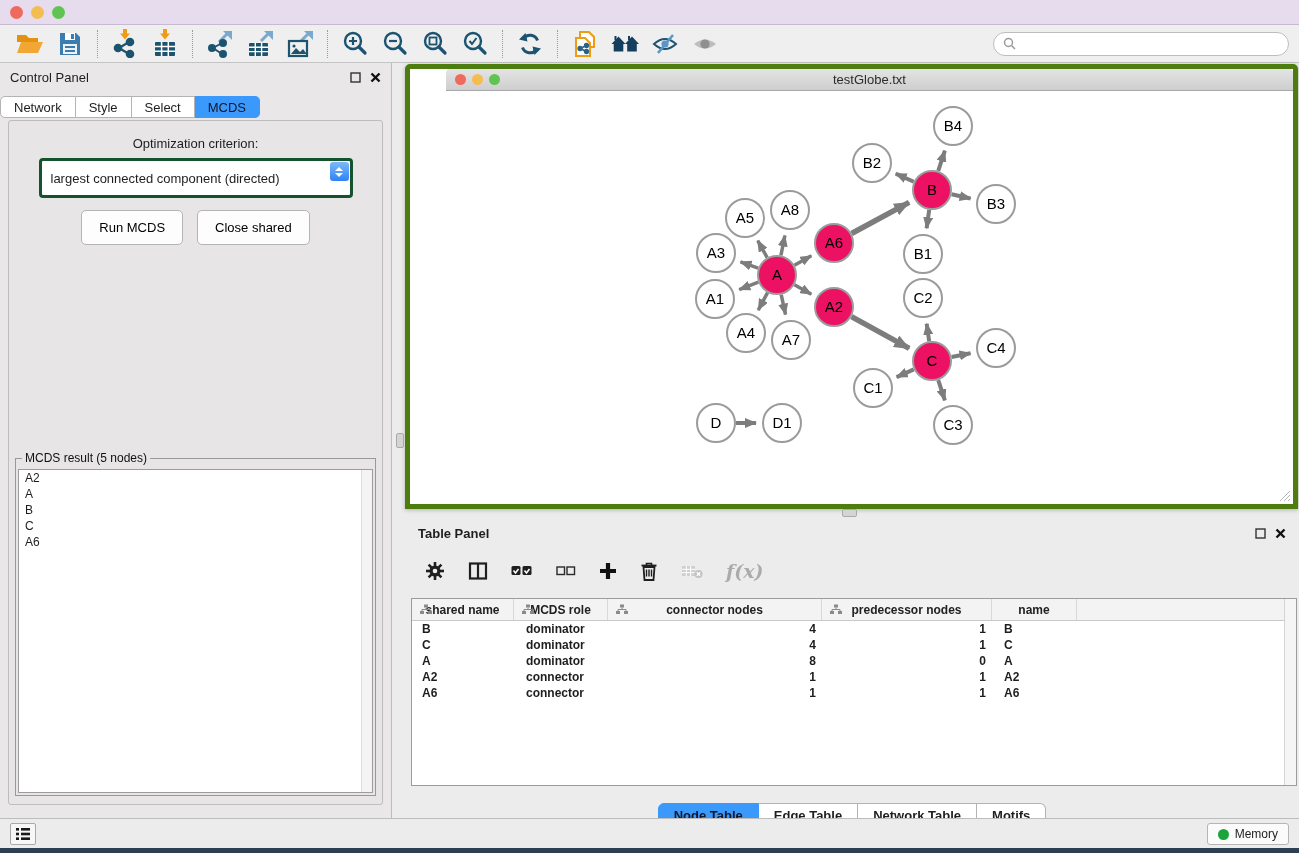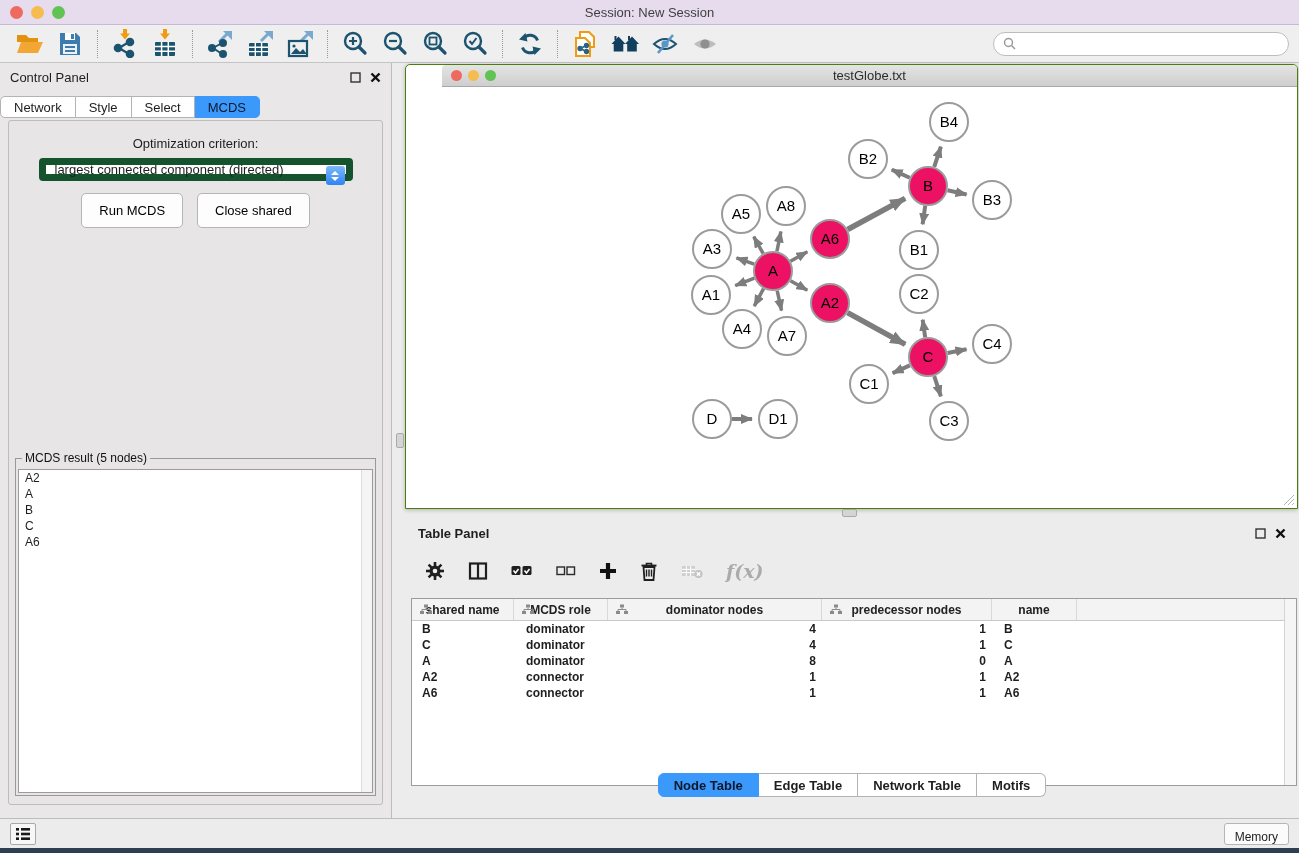--- a/index.html
+++ b/index.html
@@ -53,22 +53,22 @@
   }
   .seg-tab:first-child { border-left:1px solid #b3b3b3; border-radius:5px 0 0 5px; }
   .seg-tab:last-child { border-radius:0 5px 5px 0; }
   .seg-tab.active { background:#3b99fc; border-color:#3b99fc; color:#0f172a; }
   .cp-content {
     position:absolute; left:8px; right:8px; top:57px; bottom:13px;
     border:1px solid #bdbdbd; border-radius:3px; background:#e7e5e5;
   }
   .opt-label { text-align:center; font-size:13px; margin-top:15px; }
   .combo {
-    width:314px; height:23px; margin:7px auto 0; background:#fff;
-    border:7px solid #14532d; border-radius:4px; position:relative;
+    width:314px; height:40px; margin:7px auto 0; background:#fff;
+    border:3px solid #14532d; border-radius:4px; position:relative;
     font-size:13px; display:flex; align-items:center; padding:0 24px 0 9px;
   }
   .combo-val { overflow:hidden; white-space:nowrap; }
   .combo-stepper {
     position:absolute; right:1px; top:1px; width:19px; height:19px;
     border-radius:3px; background:linear-gradient(#7db9f9,#2f83f5);
     display:flex; flex-direction:column; align-items:center; justify-content:center; gap:2px;
   }
   .tri-up { width:0;height:0;border-left:4px solid transparent;border-right:4px solid transparent;border-bottom:4px solid #fff; }
   .tri-down { width:0;height:0;border-left:4px solid transparent;border-right:4px solid transparent;border-top:4px solid #fff; }
@@ -88,21 +88,21 @@
   .result-list {
     position:absolute; left:2px; right:2px; top:10px; bottom:2px;
     background:#fff; border:1px solid #9c9c9c; overflow:hidden;
   }
   .result-scroll { position:absolute; right:0; top:0; bottom:0; width:11px; background:#f4f4f4; border-left:1px solid #ddd; }
   .result-item { font-size:12px; line-height:16px; padding-left:6px; }
 
   
   .network-window {
     position:absolute; left:405px; top:1px; width:893px; height:445px;
-    border:1px solid #4d7c0f; border-radius:5px 5px 0 0; background:#fff;
+    border:5px solid #4d7c0f; border-radius:5px 5px 0 0; background:#fff;
     box-shadow:0 1px 4px rgba(0,0,0,.25);
     padding-left:36px;
   }
   .nw-titlebar {
     height:22px; background:linear-gradient(#e4e4e4,#cecece);
     border-bottom:1px solid #a8a8a8; border-radius:4px 4px 0 0;
     display:flex; align-items:center; position:relative;
   }
   .nw-traffic { position:absolute; left:9px; top:5px; display:flex; gap:6px; }
   .nw-traffic .light { width:11px; height:11px; }
@@ -126,53 +126,52 @@
   .tp-head-row { display:flex; height:22px; background:#f3f3f3; border-bottom:1px solid #c9c9c9; }
   .tp-head-cell {
     position:relative; display:flex; align-items:center; justify-content:center;
     font-size:12px; color:#222; border-right:1px solid #d8d8d8; gap:5px;
   }
   .tp-head-cell .sort-ic { position:absolute; left:8px; top:5px; }
   .tp-head-fill { flex:1; }
   .tp-row { display:flex; height:16px; }
   .tp-cell { font-size:12px; line-height:16px; white-space:nowrap; }
   .tp-scrollbar { position:absolute; right:0; top:0; bottom:0; width:12px; background:#f5f5f5; border-left:1px solid #d4d4d4; }
-  .tp-tabs { position:absolute; left:0; right:0; top:253px; display:flex; justify-content:center; height:24px; }
+  .tp-tabs { position:absolute; left:0; right:0; top:283px; display:flex; justify-content:center; height:24px; }
   .tp-tabs .seg-tab { height:24px; padding:3px 15px; border-radius:0; }
   .tp-tabs .seg-tab:first-child { border-radius:6px 0 0 6px; }
   .tp-tabs .seg-tab:last-child { border-radius:0 6px 6px 0; }
 
   
   .statusbar {
     position:absolute; left:0; right:0; bottom:5px; height:30px;
     background:#ececec; border-top:1px solid #bdbdbd;
   }
   .list-btn {
     position:absolute; left:10px; top:4px; width:26px; height:22px;
     background:#f7f7f7; border:1px solid #a9a9a9; border-radius:2px;
     display:flex; align-items:center; justify-content:center;
   }
   .memory-btn {
     position:absolute; right:10px; top:4px; height:22px;
     background:#fbfbfb; border:1px solid #b5b5b5; border-radius:3px;
-    display:flex; align-items:center; gap:6px; padding:0 10px; font-size:12px;flex-direction:column;
+    display:flex; align-items:center; gap:6px; padding:0 10px; font-size:12px;
   }
   .mem-dot { width:11px; height:11px; border-radius:50%; background:#1ea33c; }
   .desktop-strip { position:absolute; left:0; right:0; bottom:0; height:5px; background:#2e3f52; }
 </style>
 </head>
 <body>
 
 <div class="titlebar">
   <div class="traffic">
     <div class="light red"></div>
     <div class="light yellow"></div>
     <div class="light green"></div>
   </div>
-  <div class="app-title">Session: New Session</div>
 </div>
 
 <div class="toolbar">
   <div class="tb-btn">
     <svg width="30" height="26" viewBox="0 0 30 26">
       <path d="M2 4 h9 l3 3 h9 v4 H2 z" fill="#e2920e"></path>
         <path d="M6 11 h22 l-5 11 H2 z" fill="#f2a735"></path>
     </svg>
   </div>
   <div class="tb-btn">
@@ -560,21 +559,21 @@
           </div>
           <div class="tp-head-cell" style="width: 214px;">
             <svg class="sort-ic" width="12" height="11" viewBox="0 0 12 11">
               <g fill="#8a8a8a">
                 <rect x="4" y="0.5" width="4" height="3"></rect>
                 <rect x="0" y="7" width="4" height="3"></rect>
                 <rect x="8" y="7" width="4" height="3"></rect>
               </g>
               <path d="M6 3.5 v2 M2 7 V5.5 h8 V7" stroke="#8a8a8a" fill="none" stroke-width="1"></path>
             </svg>
-            <span>dominator nodes</span>
+            <span>connector nodes</span>
           </div>
           <div class="tp-head-cell" style="width: 170px;">
             <svg class="sort-ic" width="12" height="11" viewBox="0 0 12 11">
               <g fill="#8a8a8a">
                 <rect x="4" y="0.5" width="4" height="3"></rect>
                 <rect x="0" y="7" width="4" height="3"></rect>
                 <rect x="8" y="7" width="4" height="3"></rect>
               </g>
               <path d="M6 3.5 v2 M2 7 V5.5 h8 V7" stroke="#8a8a8a" fill="none" stroke-width="1"></path>
             </svg>

